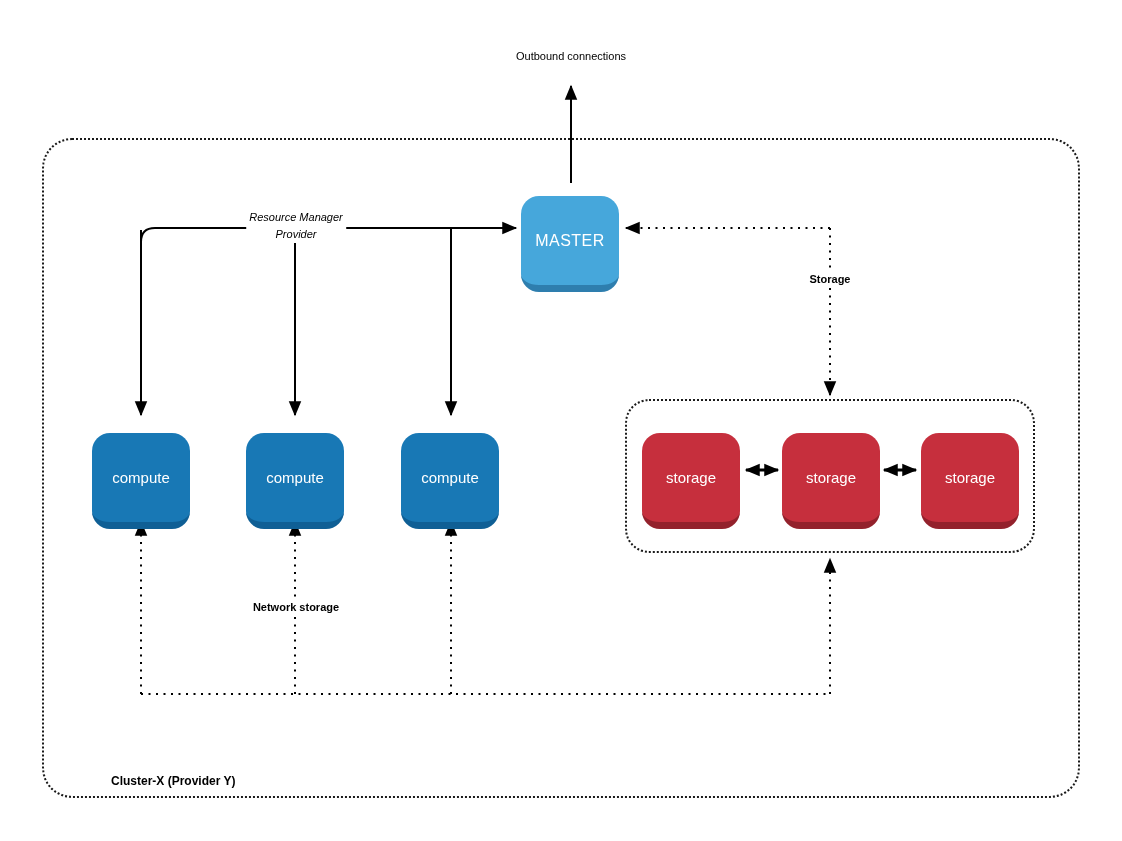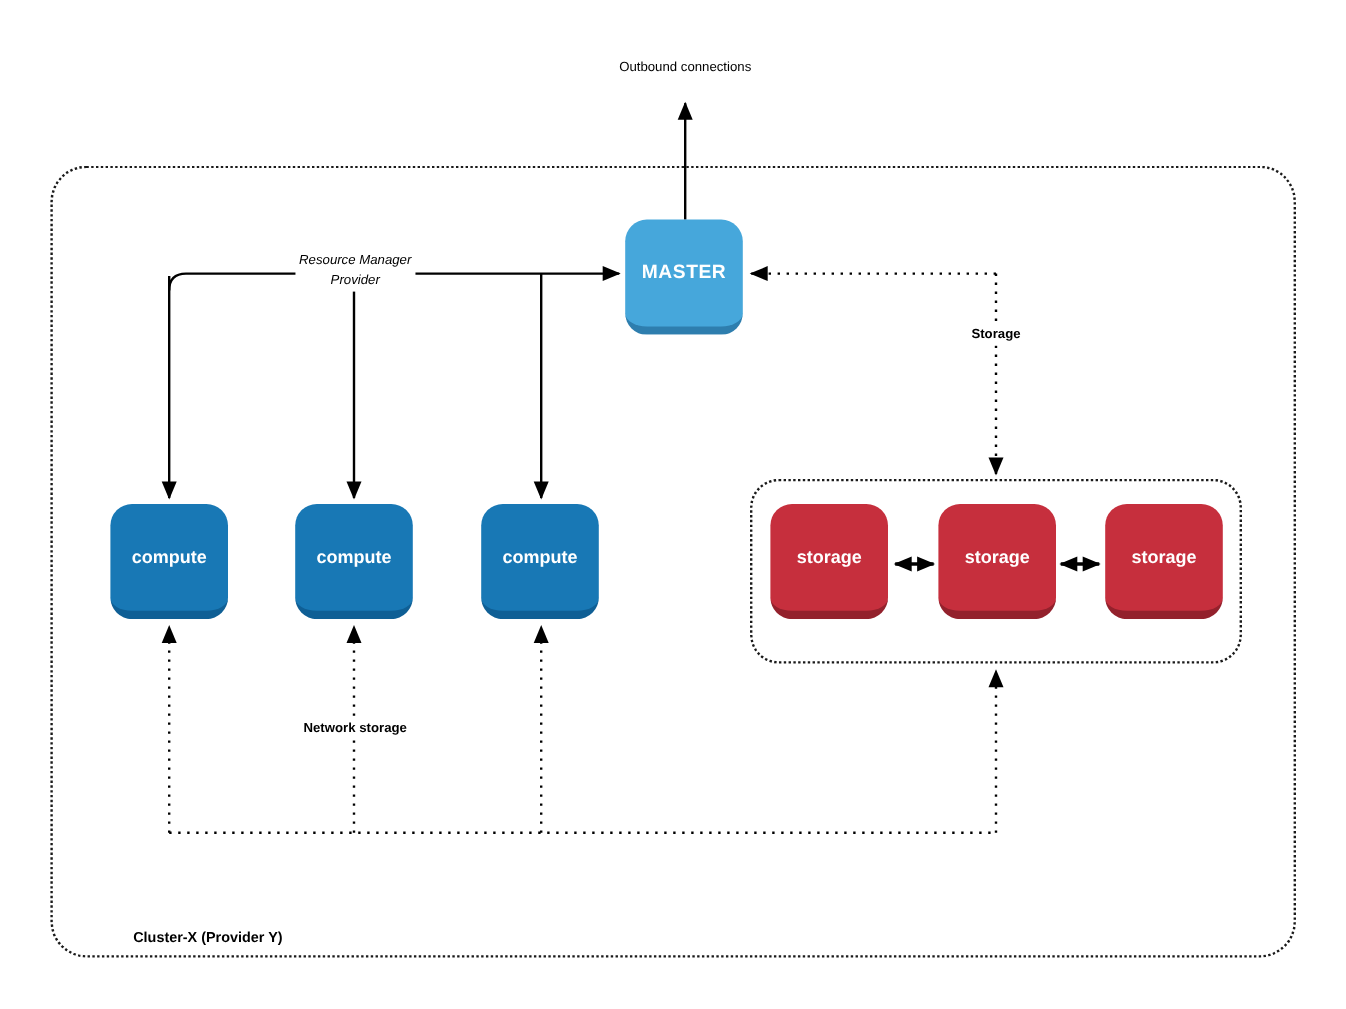--- a/index.html
+++ b/index.html
@@ -19,21 +19,21 @@
   .storage-group-border{left:625px;top:399px;width:410px;height:154px;border-radius:24px;}
 
   svg.wires{position:absolute;left:0;top:0;}
   .wire{stroke:var(--line);stroke-width:2;fill:none;}
   .wire-dotted{stroke-dasharray:2 5.5;}
   .wire-thick{stroke:var(--line);stroke-width:3;fill:none;}
   .arrowhead{fill:var(--line);}
 
   .node{position:absolute;width:98px;height:96px;border-radius:18px;
         display:flex;align-items:center;justify-content:center;
-        color:#fff;font-weight:bold;font-size:15px;}
+        color:#fff;font-weight:normal;font-size:15px;margin-top:13px;}
   .node-master{left:521px;top:183px;background:var(--master-fill);border-bottom:7px solid var(--master-edge);font-size:16px;letter-spacing:.5px;}
   .node-compute{background:var(--compute-fill);border-bottom:7px solid var(--compute-edge);}
   .node-storage{background:var(--storage-fill);border-bottom:7px solid var(--storage-edge);}
   .compute-1{left:92px;top:420px;} .compute-2{left:246px;top:420px;} .compute-3{left:401px;top:420px;}
   .storage-1{left:642px;top:420px;} .storage-2{left:782px;top:420px;} .storage-3{left:921px;top:420px;}
 
   .lbl{position:absolute;font-size:11px;line-height:17px;white-space:nowrap;background:var(--canvas-bg);padding:0 3px;}
   .lbl-center{transform:translateX(-50%);text-align:center;}
   .lbl-bold{font-weight:bold;}
   .lbl-outbound{left:571px;top:48px;}

